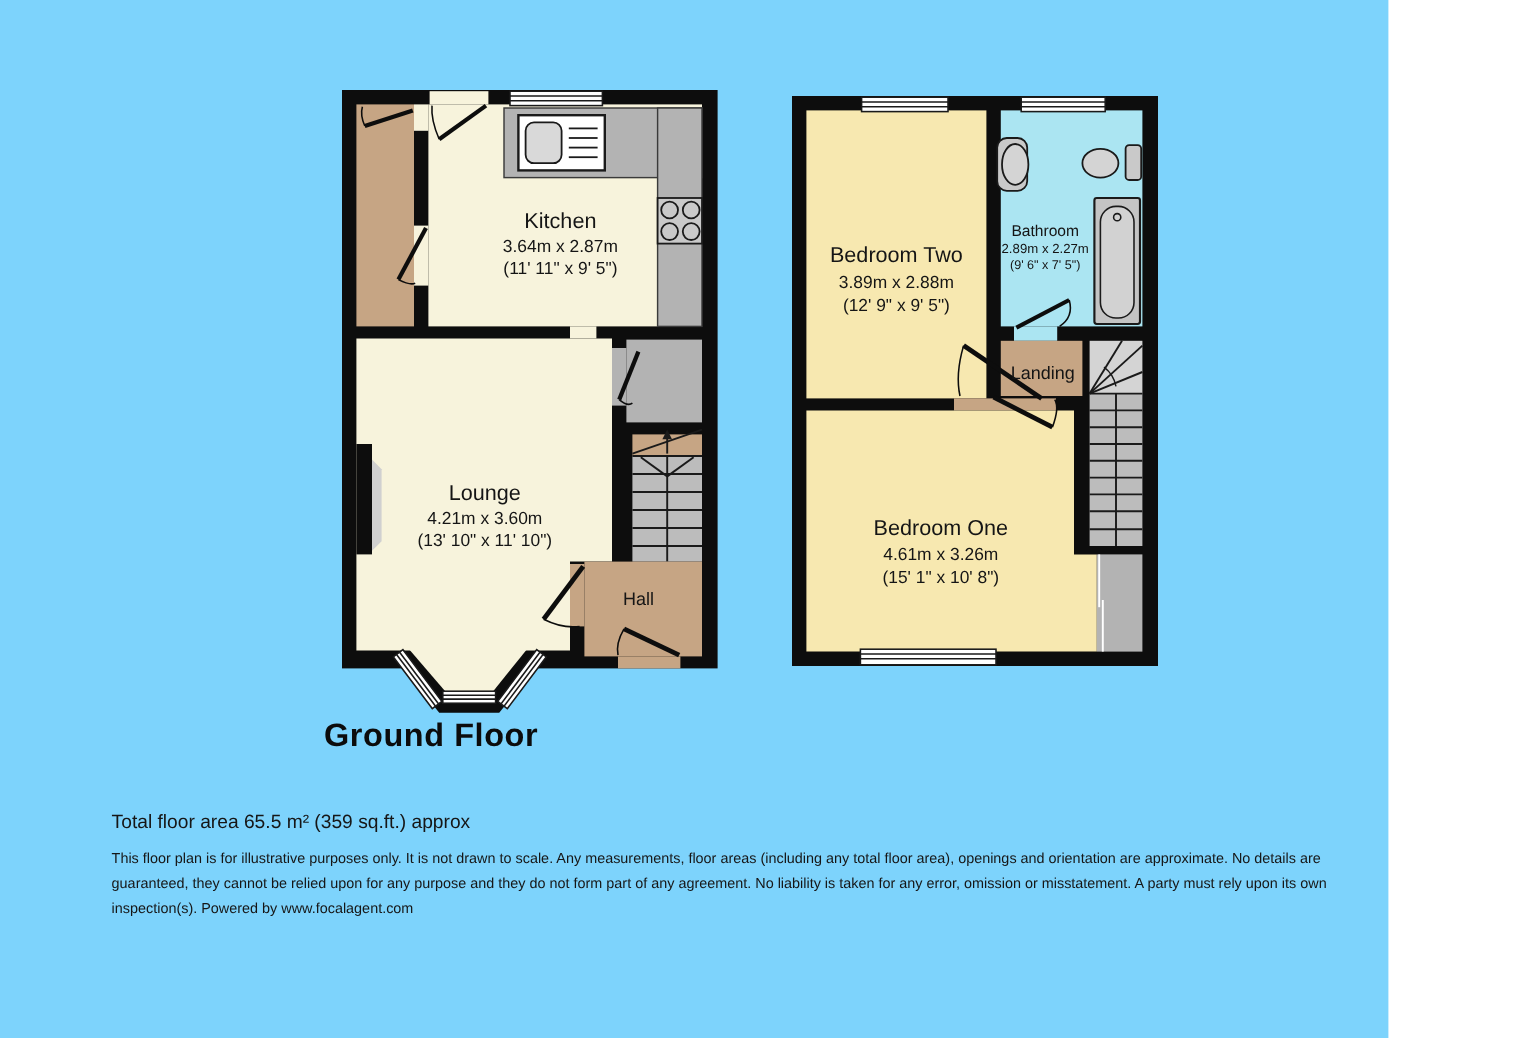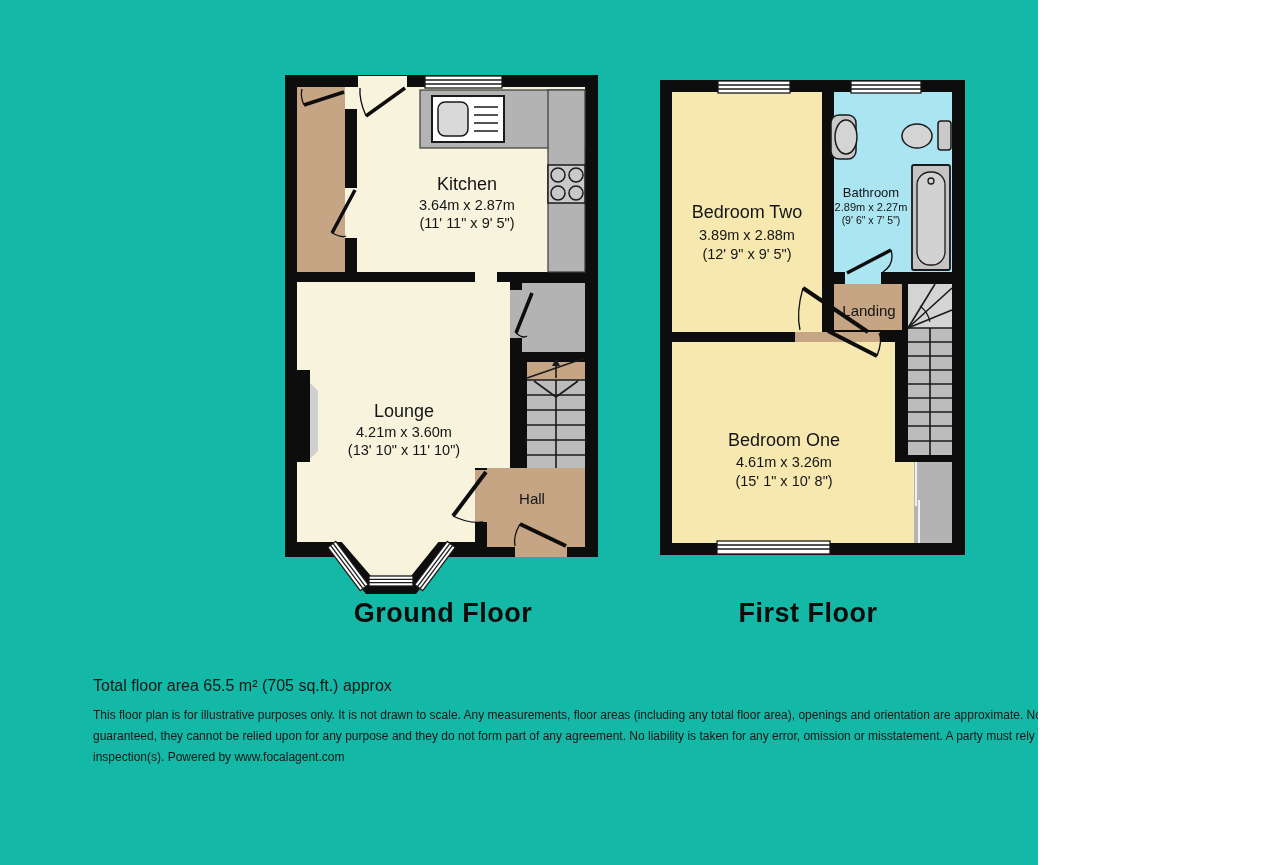--- a/index.html
+++ b/index.html
@@ -1,19 +1,19 @@
 <!DOCTYPE html>
 <html><head>
 <meta charset="utf-8">
 <style>
   html,body{margin:0;padding:0;background:#ffffff;}
-  #canvas{position:relative;width:1038px;height:865px;background:#14b8a6;overflow:hidden;
+  #canvas{position:relative;width:1157px;height:865px;background:#7dd3fc;overflow:hidden;
           font-family:"Liberation Sans","DejaVu Sans",sans-serif;color:#1a1a1a;}
   .plan{position:absolute;}
-  .floor-title{position:absolute;text-align:center;font-weight:bold;font-size:27px;color:#0c0c0c;
+  .floor-title{position:absolute;text-align:left;font-weight:bold;font-size:27px;color:#0c0c0c;
                letter-spacing:0.5px;}
   .footer-line{position:absolute;font-size:16px;color:#161616;}
   .disclaimer{position:absolute;font-size:12px;line-height:21px;color:#161616;width:1072px;}
   svg text{font-family:"Liberation Sans","DejaVu Sans",sans-serif;fill:#151515;}
   .room-name{font-size:18px;}
   .room-dim{font-size:14.5px;}
   .room-name-sm{font-size:13px;}
   .room-dim-sm{font-size:11px;}
   .room-dim-xs{font-size:10.5px;}
   .small-label{font-size:15px;}
@@ -245,18 +245,17 @@
     <text class="room-dim-xs" x="221" y="164" text-anchor="middle">(9' 6" x 7' 5")</text>
 
     <text class="small-label" x="219" y="256" text-anchor="middle">Landing</text>
 
     <text class="room-name" x="134" y="386" text-anchor="middle">Bedroom One</text>
     <text class="room-dim" x="134" y="407" text-anchor="middle">4.61m x 3.26m</text>
     <text class="room-dim" x="134" y="426" text-anchor="middle">(15' 1" x 10' 8")</text>
   </svg>
 
   <div class="floor-title" style="left:270px;top:598px;width:346px">Ground Floor</div>
-  <div class="floor-title" style="left:650px;top:598px;width:316px">First Floor</div>
-
-  <div class="footer-line" style="left:93px;top:677px">Total floor area 65.5 m² (705 sq.ft.) approx</div>
+
+  <div class="footer-line" style="left:93px;top:677px">Total floor area 65.5 m² (359 sq.ft.) approx</div>
   <div class="disclaimer" style="left:93px;top:705px">This floor plan is for illustrative purposes only. It is not drawn to scale. Any measurements, floor areas (including any total floor area), openings and orientation are approximate. No details are guaranteed, they cannot be relied upon for any purpose and they do not form part of any agreement. No liability is taken for any error, omission or misstatement. A party must rely upon its own inspection(s). Powered by www.focalagent.com</div>
 
 </div>
 
 </body></html>

